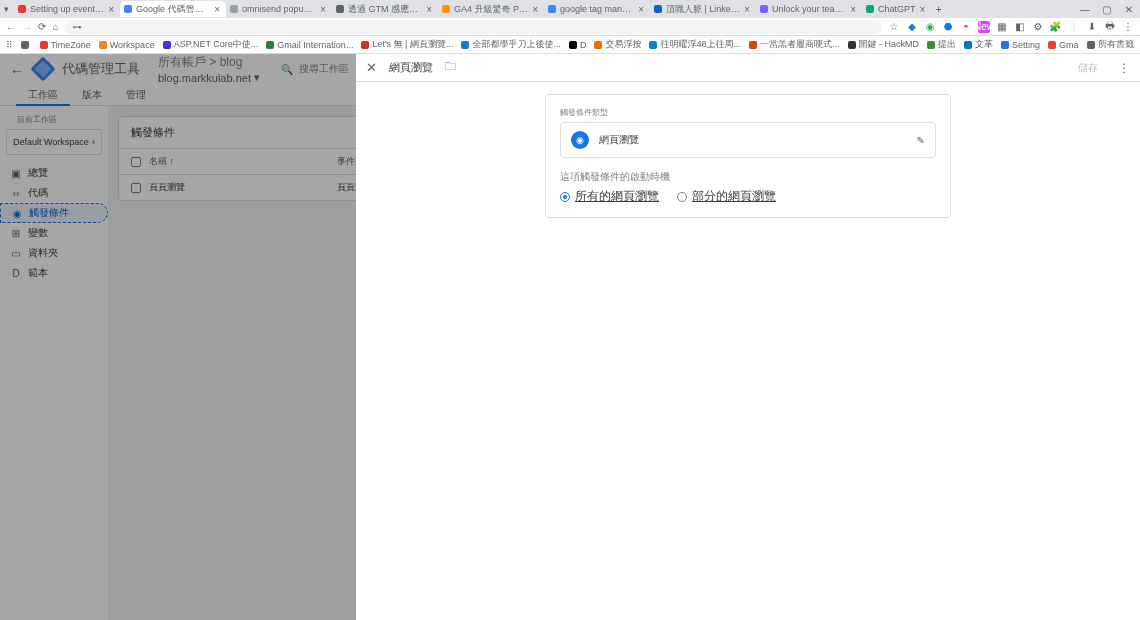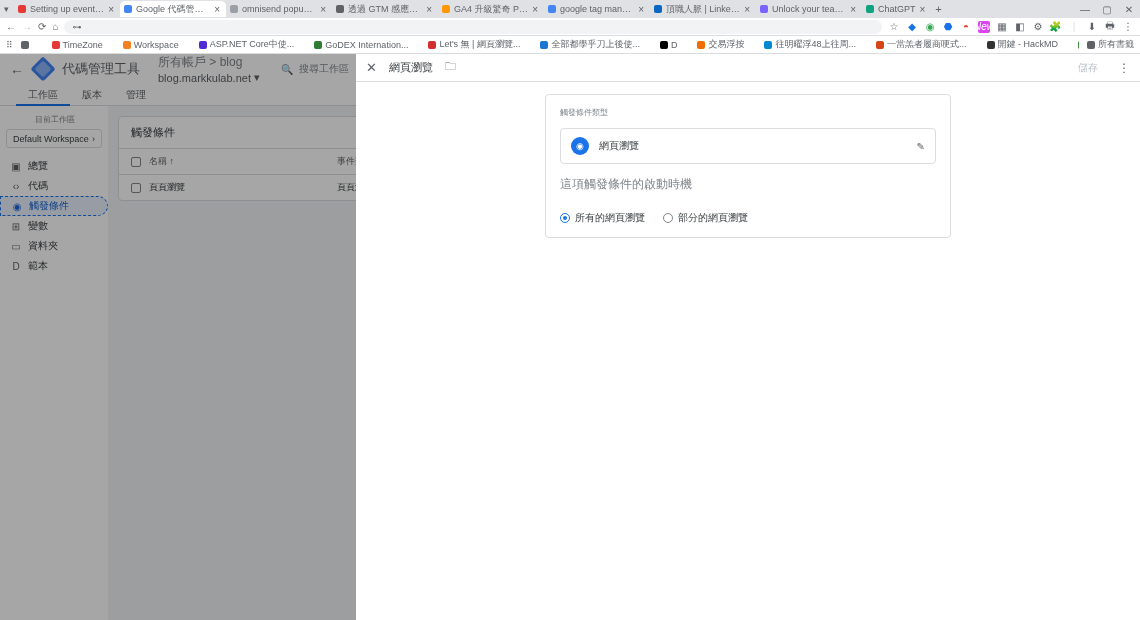--- a/index.html
+++ b/index.html
@@ -13,21 +13,21 @@
 .tab .ttxt { white-space: nowrap; overflow: hidden; text-overflow: ellipsis; flex: 1; }
 .tab .tx { font-size: 10px; color: #5f6368; cursor: pointer; }
 .newtab { width: 14px; text-align: center; color: #5f6368; font-size: 11px; }
 .win-ctrl { margin-left: auto; display: flex; }
 .win-ctrl div { width: 22px; text-align: center; font-size: 10px; color: #5f6368; }
 
 .addr-bar { height: 18px; background: #fff; display: flex; align-items: center; padding: 0 6px; gap: 6px; border-bottom: 1px solid #dadce0; font-size: 10px; color: #5f6368; }
 .addr-url { flex: 1; background: #f1f3f4; border-radius: 9px; height: 14px; line-height: 14px; padding: 0 8px; font-size: 9px; display: flex; align-items: center; gap: 4px; }
 .addr-icons { display: flex; gap: 6px; align-items: center; }
 .addr-icons span { width: 12px; height: 12px; display: flex; align-items: center; justify-content: center; font-size: 10px; }
-.yt { background: #d946ef; color: #fff; font-size: 6px; border-radius: 2px; padding: 0 1px; font-style: italic; }
+.yt { background: #d946ef; color: #fff; font-size: 6px; border-radius: 2px; padding: 0 1px; }
 
 .bm-bar { height: 18px; background: #fff; display: flex; align-items: center; padding: 0 6px; gap: 8px; border-bottom: 1px solid #dadce0; font-size: 9px; color: #5f6368; }
 .bm { display: flex; align-items: center; gap: 3px; white-space: nowrap; }
 .bm .bi { width: 8px; height: 8px; border-radius: 2px; flex-shrink: 0; }
 
 
 .gtm-header { height: 30px; display: flex; align-items: center; padding: 0 10px; gap: 10px; }
 .gtm-back { color: #5f6368; font-size: 14px; }
 .gtm-logo { width: 18px; height: 18px; background: #4285f4; border-radius: 3px; transform: rotate(45deg); position: relative; }
 .gtm-logo::after { content: ""; position: absolute; inset: 3px; background: #8ab4f8; border-radius: 2px; }
@@ -37,22 +37,22 @@
 .gtm-search { flex: 0 0 130px; display: flex; align-items: center; gap: 5px; color: #80868b; font-size: 10px; margin-left: 12px; }
 
 
 .gtm-tabs { height: 22px; display: flex; padding-left: 16px; border-bottom: 1px solid #dadce0; }
 .gtab { padding: 0 12px; font-size: 10px; color: #5f6368; display: flex; align-items: center; position: relative; }
 .gtab.active::after { content: ""; position: absolute; bottom: -1px; left: 0; right: 0; height: 2px; background: #1a73e8; }
 
 
 .main { display: flex; height: calc(620px - 18px - 18px - 18px - 30px - 22px); background: #fff; }
 .sidebar { width: 108px; padding: 6px 0; }
-.ws-label { font-size: 8px; color: #80868b; padding: 2px 17px; margin-left: 18px; }
-.ws-select { margin: 2px 6px 8px; height: 19px; border: 1px solid #dadce0; border-radius: 3px; display: flex; align-items: center; padding: 0 6px; justify-content: space-between; font-size: 9px; }
+.ws-label { font-size: 8px; color: #80868b; padding: 2px 17px; }
+.ws-select { margin: 2px 6px 8px; height: 26px; border: 1px solid #dadce0; border-radius: 3px; display: flex; align-items: center; padding: 0 6px; justify-content: space-between; font-size: 9px; }
 .nav-item { height: 20px; display: flex; align-items: center; gap: 6px; padding: 0 10px; font-size: 10px; color: #3c4043; border-radius: 0 10px 10px 0; }
 .nav-item.active { background: #e8f0fe; color: #1967d2; border: 1px dashed #1a73e8; }
 .nav-ico { width: 12px; text-align: center; color: #5f6368; }
 .nav-item.active .nav-ico { color: #1967d2; }
 
 .content { flex: 1; background: #f1f3f4; padding: 10px; }
 .card { background: #fff; border: 1px solid #dadce0; border-radius: 4px; }
 .card-h { padding: 8px 12px; font-size: 11px; color: #3c4043; }
 .thead { display: flex; padding: 6px 12px; border-top: 1px solid #dadce0; border-bottom: 1px solid #dadce0; font-size: 9px; color: #5f6368; align-items: center; gap: 8px; }
 .trow { display: flex; padding: 6px 12px; font-size: 9px; color: #3c4043; align-items: center; gap: 8px; }
@@ -67,28 +67,28 @@
 .panel-h { height: 28px; display: flex; align-items: center; padding: 0 10px; gap: 12px; border-bottom: 1px solid #dadce0; }
 .panel-h .x { font-size: 13px; color: #5f6368; cursor: pointer; }
 .panel-h .pt { font-size: 11px; }
 .panel-h .fold { font-size: 11px; color: #5f6368; }
 .panel-h .spacer { flex: 1; }
 .panel-h .save { font-size: 10px; color: #bdc1c6; padding: 3px 8px; text-align: center; }
 .panel-h .more { color: #5f6368; }
 .panel-body { flex: 1; background: #fff; padding: 12px 0 0 0; display: flex; justify-content: center; }
 .config-card { width: 406px; border: 1px solid #dadce0; border-radius: 4px; padding: 12px 14px; align-self: flex-start; }
 .cfg-title { font-size: 10px; color: #3c4043; margin-bottom: 12px; }
-.cfg-label { font-size: 8px; color: #80868b; margin-bottom: 10px; }
+.cfg-label { font-size: 8px; color: #80868b; margin-bottom: 4px; }
 .type-row { display: flex; align-items: center; gap: 10px; border: 1px solid #dadce0; border-radius: 4px; padding: 8px 10px; margin-bottom: 12px; }
 .type-ico { width: 18px; height: 18px; border-radius: 50%; background: #1a73e8; color: #fff; display: flex; align-items: center; justify-content: center; font-size: 9px; }
 .type-txt { font-size: 10px; flex: 1; }
 .edit-ico { color: #5f6368; font-size: 10px; }
-.radio-label { font-size: 12px; color: #80868b; margin-bottom: 18px; }
+.radio-label { font-size: 10px; color: #80868b; margin-bottom: 4px; }
 .radios { display: flex; gap: 18px; }
-.radio { display: flex; align-items: center; gap: 5px; font-size: 10px; }
+.radio { display: flex; align-items: center; gap: 5px; font-size: 12px; text-decoration: underline; }
 .rdot { width: 10px; height: 10px; border-radius: 50%; border: 1.5px solid #80868b; position: relative; }
 .rdot.on { border-color: #1a73e8; }
 .rdot.on::after { content: ""; position: absolute; inset: 2px; background: #1a73e8; border-radius: 50%; }
 </style>
 </head>
 <body>
 
 <div class="browser-tabs">
   <div style="width:10px;font-size:9px;color:#5f6368">▾</div>
   <div id="tabs-slot" style="display: flex;">
@@ -167,40 +167,40 @@
     <span>🧩</span>
     <span style="color:#dadce0">|</span>
     <span>⬇</span>
     <span>🖶</span>
     <span>⋮</span>
   </div>
 </div>
 
 <div class="bm-bar">
   <span>⠿</span>
-  <div id="bm-slot" style="display:flex;gap:20px;overflow:hidden;flex:1">
+  <div id="bm-slot" style="display:flex;gap:8px;overflow:hidden;flex:1">
       <div class="bm">
         <span class="bi" style="background:#5f6368"></span>
         <span></span>
       </div>
       <div class="bm">
         <span class="bi" style="background:#e53935"></span>
         <span>TimeZone</span>
       </div>
       <div class="bm">
         <span class="bi" style="background:#f48120"></span>
         <span>Workspace</span>
       </div>
       <div class="bm">
         <span class="bi" style="background:#512bd4"></span>
         <span>ASP.NET Core中使...</span>
       </div>
       <div class="bm">
         <span class="bi" style="background:#2e7d32"></span>
-        <span>GoDEX Internation...</span>
+        <span>Gmail Internation...</span>
       </div>
       <div class="bm">
         <span class="bi" style="background:#d32f2f"></span>
         <span>Let's 無 | 網頁瀏覽...</span>
       </div>
       <div class="bm">
         <span class="bi" style="background:#1976d2"></span>
         <span>全部都學乎刀上後使...</span>
       </div>
       <div class="bm">

